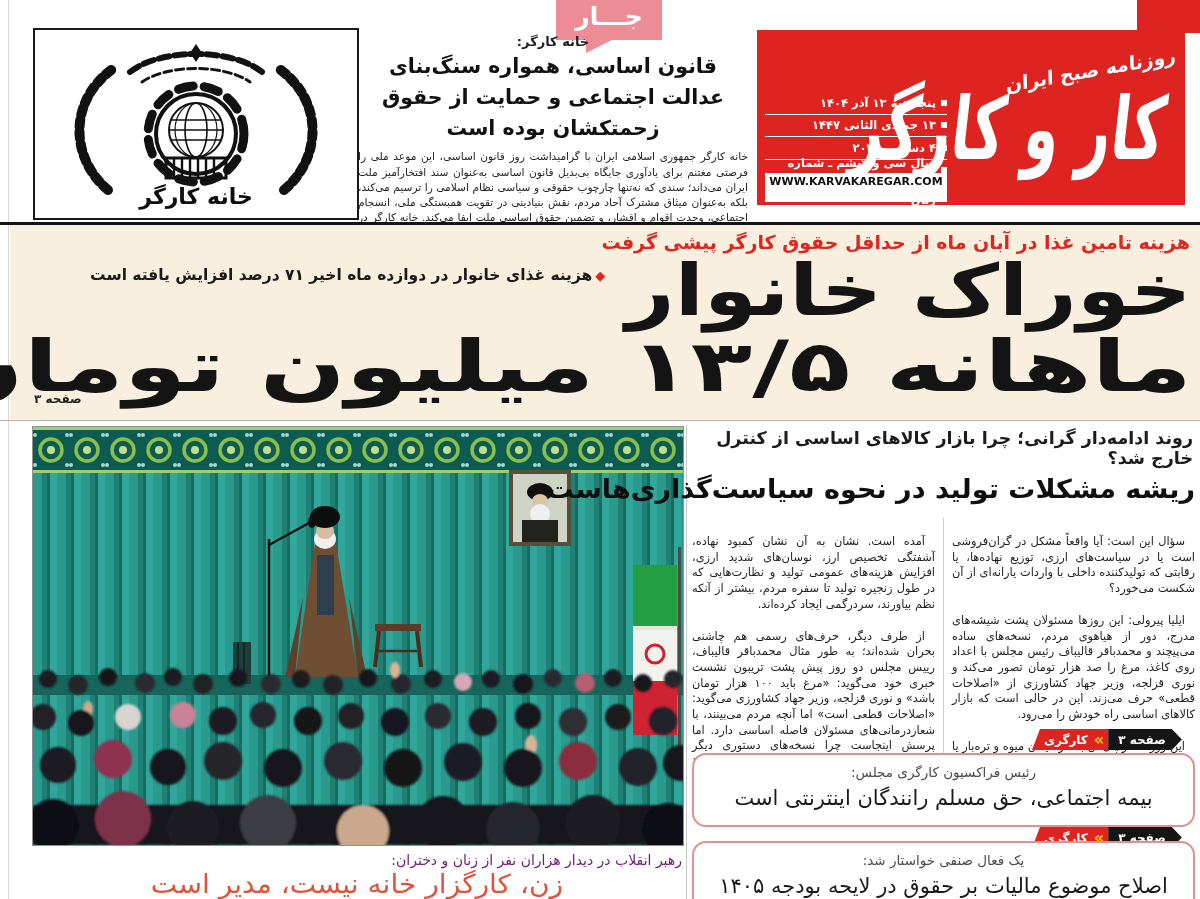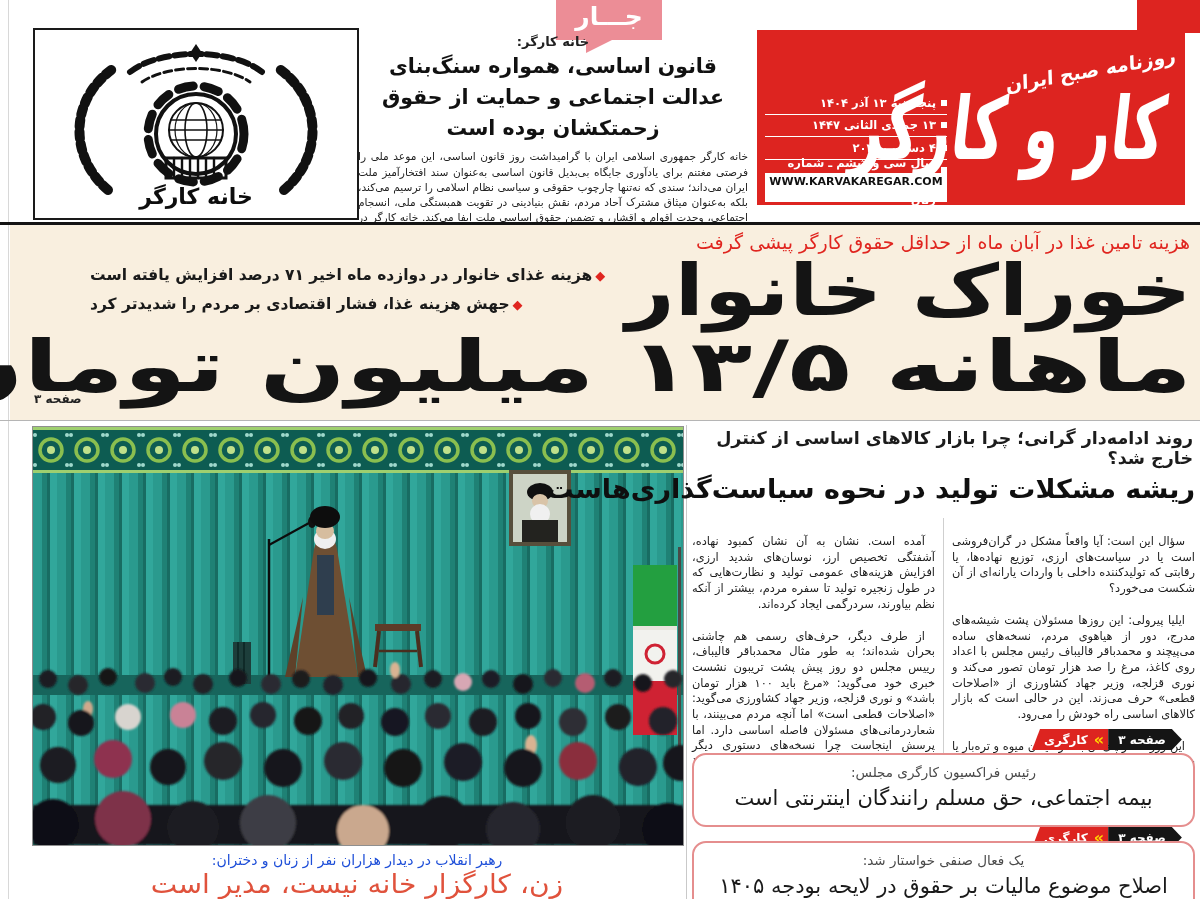--- a/index.html
+++ b/index.html
@@ -28,33 +28,33 @@
             transform:scaleY(1.55) skewX(-10deg);transform-origin:right top;letter-spacing:-1px;white-space:nowrap;}
   .mh-dates{position:absolute;left:8px;top:62px;width:182px;}
   .mh-row{display:flex;align-items:center;justify-content:flex-start;height:21.5px;
           border-bottom:1px solid #ffffff;font-size:11.5px;font-weight:bold;}
   .mh-sq{width:6px;height:6px;background:#fff;margin-left:5px;flex:0 0 auto;}
   .mh-url{position:absolute;left:8px;bottom:3px;width:182px;height:29px;background:#fff;color:#111;
           font-size:11px;font-weight:bold;text-align:center;line-height:17px;direction:ltr;}
   .top-divider{left:0;top:222px;width:1200px;height:3px;background:#141414;}
   
   .lead-box{left:10px;top:225px;width:1190px;height:195px;background:#f9efdf;}
-  .lead-kicker{position:absolute;right:10px;top:6px;font-size:19px;font-weight:normal;color:#e0251f;}
+  .lead-kicker{position:absolute;right:10px;top:6px;font-size:19px;font-weight:bold;color:#e0251f;}
   .lead-line1{position:absolute;right:8px;top:24px;font-size:68px;font-weight:bold;color:#141414;
               transform:scaleX(1.25) scaleY(1.05);transform-origin:right top;white-space:nowrap;}
   .lead-line2{position:absolute;right:8px;top:100px;font-size:68px;font-weight:bold;color:#141414;
               transform:scaleX(1.48) scaleY(1.05);transform-origin:right top;white-space:nowrap;}
   .lead-bullets{position:absolute;left:80px;top:36px;width:540px;text-align:right;direction:rtl;}
   .lead-bullet{font-size:15.5px;font-weight:bold;color:#1a1a1a;line-height:29px;white-space:nowrap;text-align:left;}
   .diamond{color:#e0251f;font-size:13px;margin-left:3px;}
   .lead-pageref{position:absolute;left:24px;bottom:14px;font-size:12px;font-weight:bold;color:#222;}
   .mid-divider{left:0;top:420px;width:1200px;height:1px;background:#b5b5b5;}
   
   .photo{left:32px;top:426px;width:650px;height:418px;border:1px solid #8f8f8f;}
-  .caption-kicker{left:32px;top:852px;width:650px;text-align:center;font-size:14px;color:#1d4ed8;}
+  .caption-kicker{left:32px;top:852px;width:650px;text-align:right;font-size:14px;color:#701a75;}
   .caption-headline{left:32px;top:869px;width:650px;text-align:center;font-size:26px;color:#e0523c;
                     transform:scaleX(1.08);transform-origin:center top;}
   .v-divider{left:686px;top:425px;width:1px;height:474px;background:#c9c9c9;}
   
   .analysis{left:692px;top:428px;width:503px;}
   .an-kicker{text-align:right;font-size:17.5px;font-weight:bold;color:#1c1c1c;padding-right:2px;}
   .an-headline{text-align:right;font-size:26px;font-weight:bold;color:#0f0f0f;margin-top:6px;
                transform:scaleX(1.04);transform-origin:right top;white-space:nowrap;}
   .an-cols{display:flex;gap:0;margin-top:14px;}
   .an-col{width:243px;font-size:11.4px;line-height:15.7px;text-align:justify;color:#1d1d1d;}
@@ -163,21 +163,20 @@
   </div>
 
   <div class="abs top-divider"></div>
 
   <div class="abs lead-box">
     <div class="lead-kicker">هزینه تامین غذا در آبان ماه از حداقل حقوق کارگر پیشی گرفت</div>
     <div class="lead-line1">خوراک خانوار</div>
     <div class="lead-line2">ماهانه ۱۳/۵ میلیون تومان آب می‌خورد</div>
     <div class="lead-bullets">
       <div class="lead-bullet"><span class="diamond">◆</span><span>هزینه غذای خانوار در دوازده ماه اخیر ۷۱ درصد افزایش یافته است</span></div>
-      <div class="lead-bullet"><span class="diamond">◆</span><span>جهش هزینه غذا، فشار اقتصادی بر مردم را شدیدتر کرد</span></div>
     </div>
     <div class="lead-pageref">صفحه ۳</div>
   </div>
 
   <div class="abs mid-divider"></div>
 
   <div class="abs photo">
     <svg width="650" height="418" viewBox="0 0 650 418">
       <defs>
         <pattern id="pleats" width="24" height="418" patternUnits="userSpaceOnUse">

